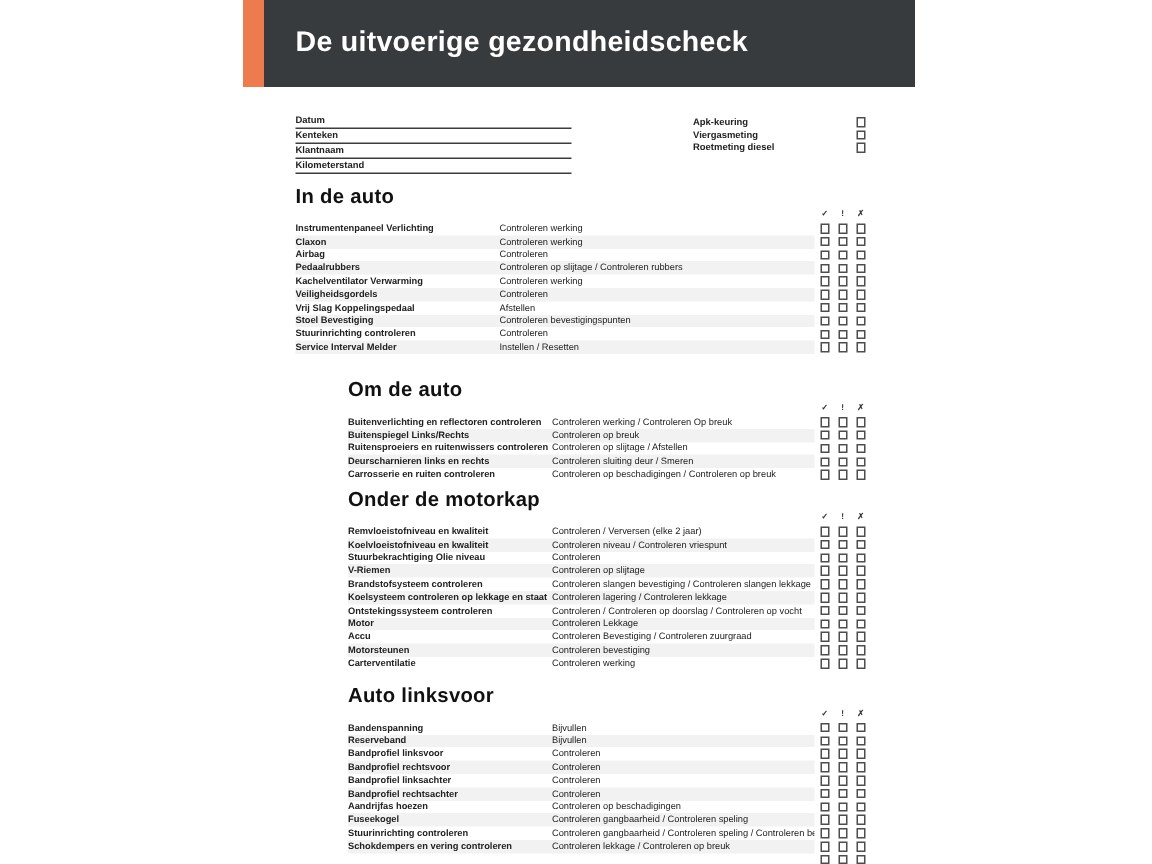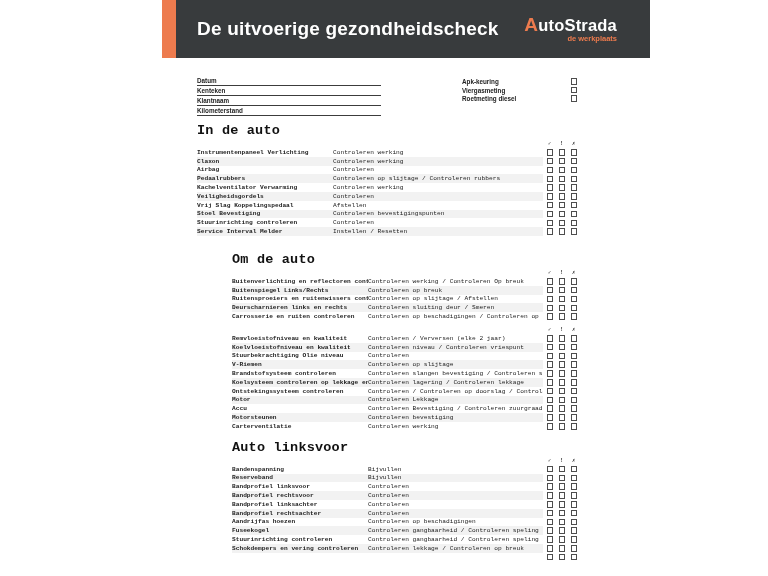--- a/index.html
+++ b/index.html
@@ -3,21 +3,21 @@
 <meta charset="utf-8">
 <style>
   html,body { margin:0; padding:0; background:#ffffff; }
   .page {
     position:relative; width:768px; height:576px; background:#fff; overflow:hidden;
     font-family:"Liberation Sans", sans-serif; color:#1f1f1f;
     --accent:#ED7B4E; --header-bg:#383B3D; --stripe:#F2F2F2;
   }
   
   .topbar {
-    position:absolute; left:162px; top:0; width:488px; height:58px;
+    position:absolute; left:162px; top:0; width:448px; height:58px;
     background:var(--header-bg); display:flex; align-items:center;
   }
   .accent { position:absolute; left:0; top:0; width:14px; height:100%; background:var(--accent); }
   .title { margin:0 0 0 35px; font-size:19px; font-weight:bold; color:#fff; letter-spacing:.2px; white-space:nowrap; }
   .logo { margin-left:auto; margin-right:33px; text-align:right; line-height:1; }
   .logo-line { font-size:16.5px; font-weight:bold; color:#fff; letter-spacing:.2px; }
   .logo-a { color:var(--accent); font-size:19px; }
   .logo-tag { color:var(--accent); font-size:7.5px; font-weight:bold; margin-top:1px; }
   
   .form { position:absolute; left:197px; top:76px; width:380px; height:44px; }
@@ -25,21 +25,21 @@
   .field { height:9px; display:flex; align-items:flex-end; border-bottom:1px solid #3c3c3c; }
   .field-label { font-size:6.3px; font-weight:600; color:#222; line-height:8px; }
   .form-checks { position:absolute; left:265px; top:1px; width:115px; }
   .check { display:flex; align-items:center; height:8.7px; }
   .check-label { flex:1; font-size:6.3px; font-weight:600; color:#222; }
   .box {
     display:inline-block; width:6.5px; height:6.5px; box-sizing:border-box;
     border:1px solid #4d4d4d; background:#fff;
   }
   
-  .sections { position:absolute; left:197px; top:124px; width:380px;font-family:Liberation Mono, monospace; }
+  .sections { position:absolute; left:197px; top:124px; width:380px; }
   .section + .section { margin-top:17px;margin-left:35px; }
   .section:nth-child(3) { margin-top:5px; }
   .section:nth-child(4) { margin-top:10px; }
   .section-title { margin:0 0 2px 0; font-size:13.5px; line-height:14px; font-weight:bold; color:#111; letter-spacing:.2px; }
   .colhead { display:flex; justify-content:flex-end; gap:5.5px; height:7px; margin-bottom:1px; padding-right:0; }
   .colhead span { width:6.5px; text-align:center; font-size:5.5px; line-height:7px; color:#333; font-weight:bold; }
   .row { display:flex; align-items:stretch; height:8.8px; }
   .row-main { flex:1; display:flex; align-items:center; min-width:0; }
   .row:nth-child(even) .row-main { background:var(--stripe); }
   .row-item { width:136px; font-size:6.2px; color:#222; font-weight:600; white-space:nowrap; overflow:hidden; }
@@ -47,24 +47,20 @@
   .row-boxes { display:flex; gap:5.5px; align-items:center; margin-left:4px; }
 </style>
 </head>
 <body>
 
 <div class="page" style="--accent: #ED7B4E; --header-bg: #383B3D; --stripe: #F2F2F2;">
 
   <header class="topbar">
     <div class="accent"></div>
     <h1 class="title">De uitvoerige gezondheidscheck</h1>
-    <div class="logo">
-      <div class="logo-line"><span class="logo-a">A</span><span>utoStrada</span></div>
-      <div class="logo-tag">de werkplaats</div>
-    </div>
   </header>
 
   <div class="form">
     <div class="form-fields">
   <div class="field">
     <span class="field-label">Datum</span>
   </div>
 
   <div class="field">
     <span class="field-label">Kenteken</span>
@@ -291,20 +287,21 @@
     <div class="row-boxes">
               <span class="box"></span>
               <span class="box"></span>
               <span class="box"></span>
             </div>
   </div>
 </div>
   </section>
 
   <section class="section">
+    <h2 class="section-title">Onder de motorkap</h2>
     <div class="colhead">
           <span>✓</span>
           <span>!</span>
           <span>✗</span>
         </div>
     <div class="rows">
   <div class="row">
     <div class="row-main">
       <span class="row-item">Remvloeistofniveau en kwaliteit</span>
       <span class="row-action">Controleren / Verversen (elke 2 jaar)</span>

